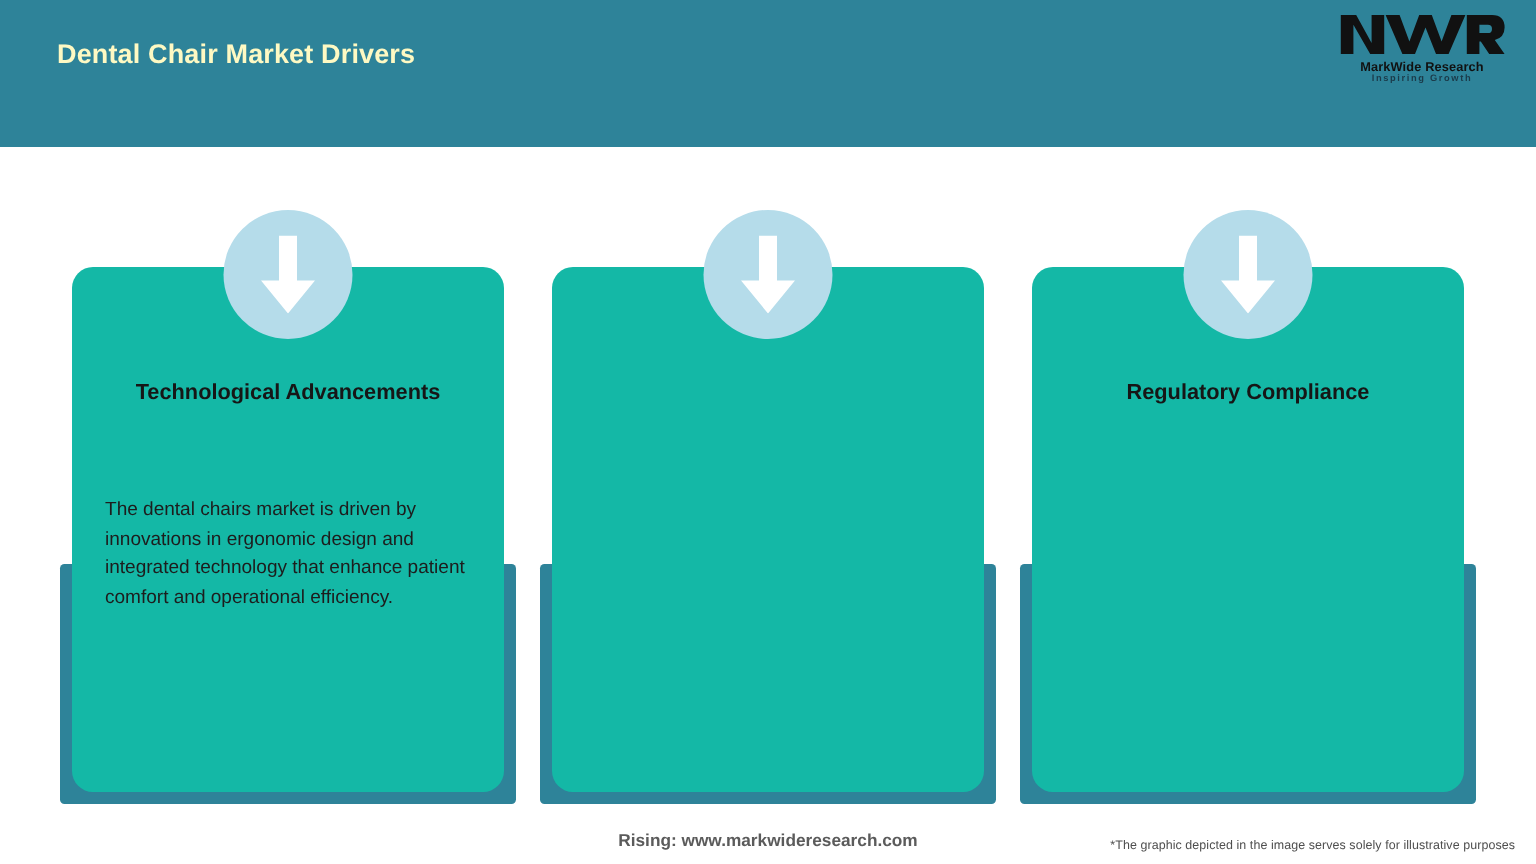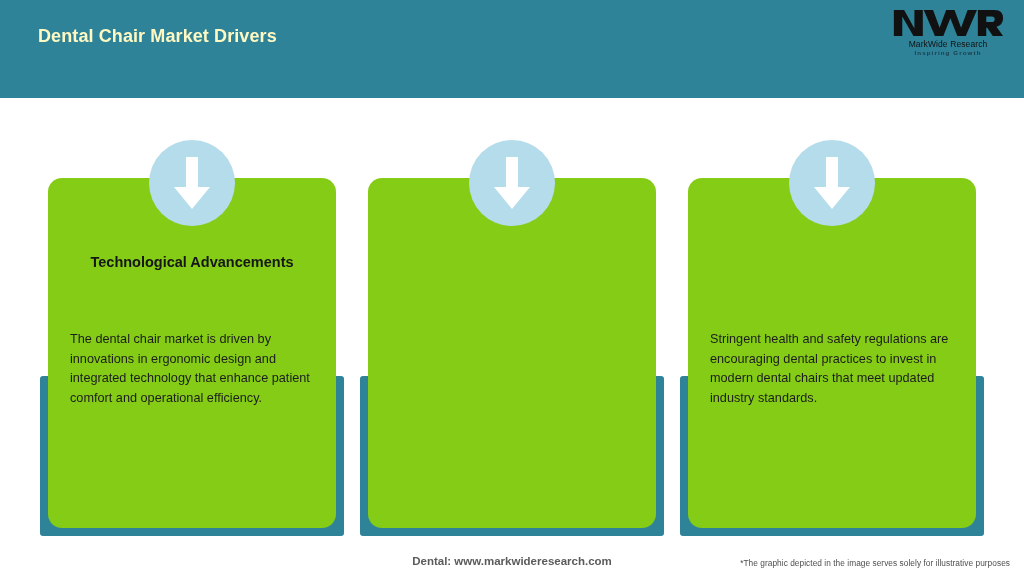--- a/index.html
+++ b/index.html
@@ -44,21 +44,21 @@
     text-align: center;
   }
   .logo-mark {
     display: block;
     width: 100%;
     height: 30px;
   }
   .logo-name {
     display: block;
     font-size: 8.5px;
-    font-weight: normal;
+    font-weight: bold;
     color: #111111;
     letter-spacing: 0.1px;
     line-height: 10px;
     margin-top: 1px;
   }
   .logo-tag {
     display: block;
     font-size: 6.2px;
     font-weight: bold;
     color: #1b3b4a;
@@ -95,21 +95,21 @@
     border-radius: 3px;
   }
 
   
   .card {
     position: absolute;
     left: 8px;
     top: 38px;
     width: 288px;
     height: 350px;
-    background: #84cc16;
+    background: #14b8a6;
     border-radius: 14px;
     box-sizing: border-box;
     padding: 0 24px;
   }
 
   .card-title {
     position: absolute;
     left: 22px;
     right: 22px;
     top: 75px;
@@ -189,21 +189,21 @@
     <span class="logo-tag">Inspiring Growth</span>
   </div>
 </div>
 
 <div class="cards">
 
   <div class="card-col c0">
     <div class="card-backing"></div>
     <div class="card">
       <div class="card-title">Technological Advancements</div>
-      <div class="card-body">The dental chair market is driven by innovations in ergonomic design and integrated technology that enhance patient comfort and operational efficiency.</div>
+      <div class="card-body">The dental chairs market is driven by innovations in ergonomic design and integrated technology that enhance patient comfort and operational efficiency.</div>
     </div>
     <div class="badge">
       <svg width="40" height="52" viewBox="0 0 40 52">
         <path d="M14 0 H26 V30 H38 L20 52 L2 30 H14 Z" fill="#ffffff"></path>
       </svg>
     </div>
   </div>
 
   <div class="card-col c1">
     <div class="card-backing"></div>
@@ -212,25 +212,25 @@
     <div class="badge">
       <svg width="40" height="52" viewBox="0 0 40 52">
         <path d="M14 0 H26 V30 H38 L20 52 L2 30 H14 Z" fill="#ffffff"></path>
       </svg>
     </div>
   </div>
 
   <div class="card-col c2">
     <div class="card-backing"></div>
     <div class="card">
-      <div class="card-body">Stringent health and safety regulations are encouraging dental practices to invest in modern dental chairs that meet updated industry standards.</div>
+      <div class="card-title">Regulatory Compliance</div>
     </div>
     <div class="badge">
       <svg width="40" height="52" viewBox="0 0 40 52">
         <path d="M14 0 H26 V30 H38 L20 52 L2 30 H14 Z" fill="#ffffff"></path>
       </svg>
     </div>
   </div>
 
 </div>
 
-<div class="source">Dental: www.markwideresearch.com</div>
+<div class="source">Rising: www.markwideresearch.com</div>
 <div class="disclaimer">*The graphic depicted in the image serves solely for illustrative purposes</div>
 
 </body></html>

